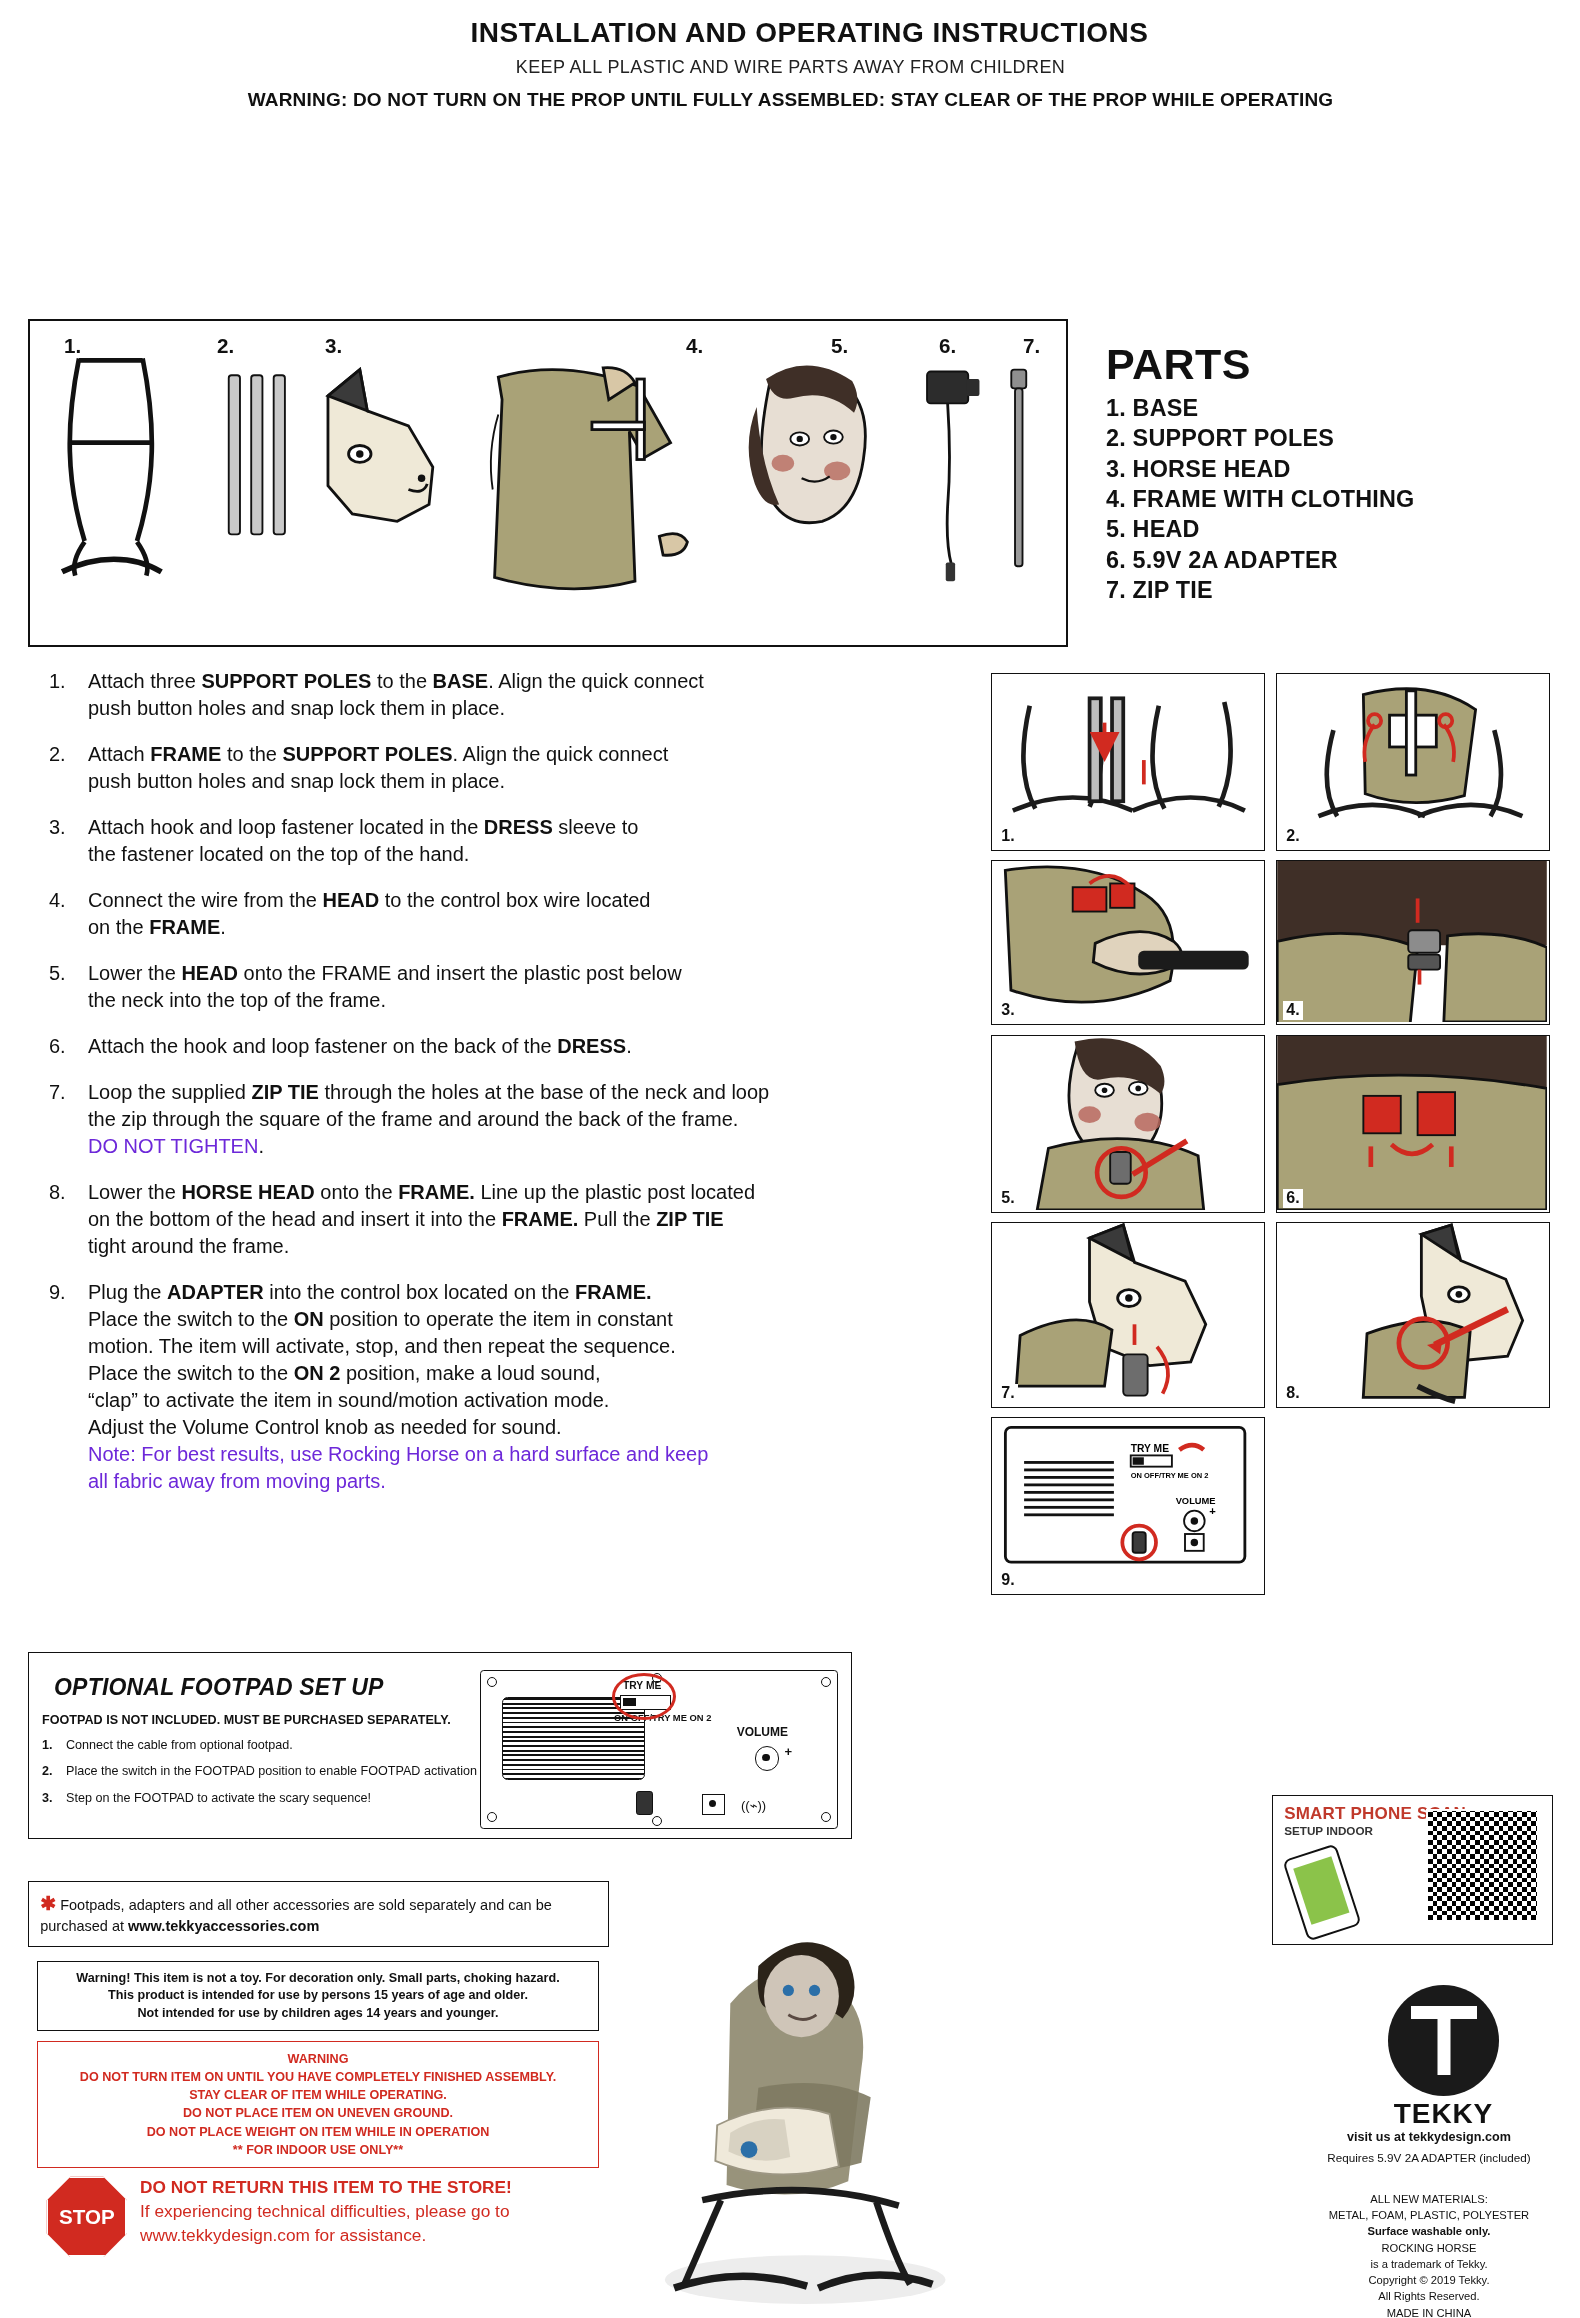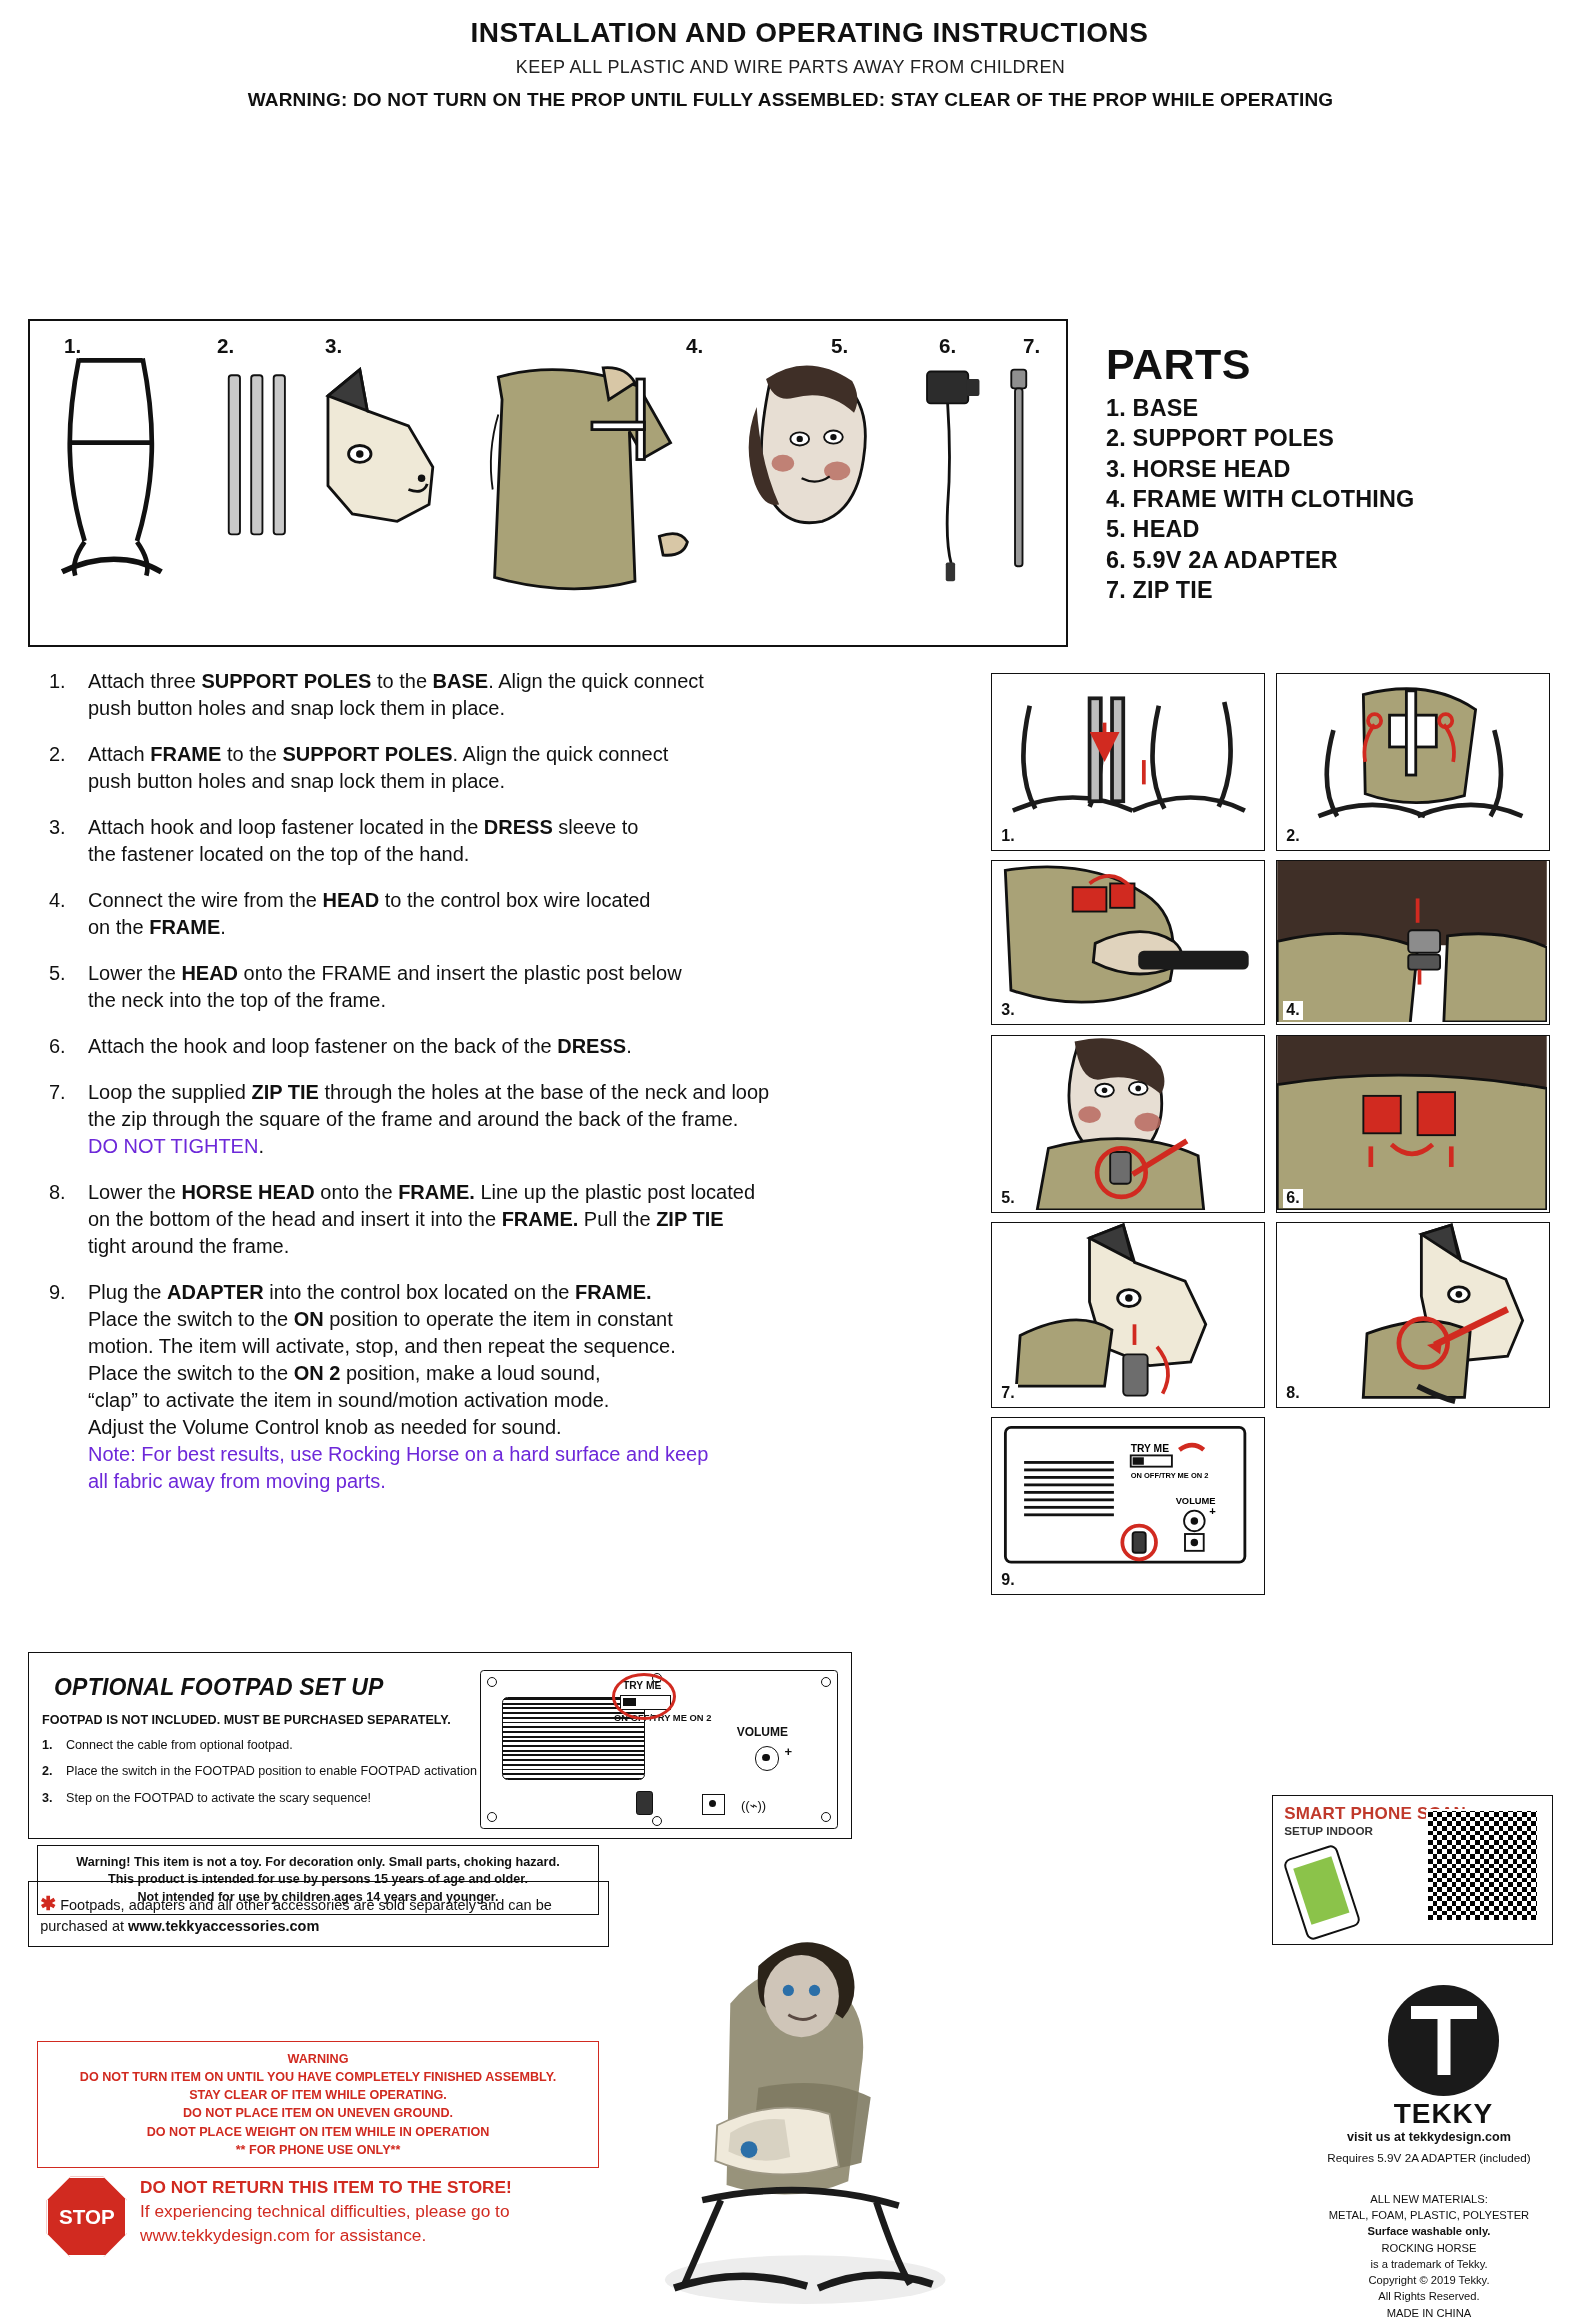--- a/index.html
+++ b/index.html
@@ -138,21 +138,21 @@
   .switch-graphic:after{content:"";position:absolute;left:1.9px;top:1.9px;width:13px;height:8.4px;background:#111;}
 
   
   .accessories{
     position:absolute;left:28px;top:1864px;width:581px;
     border:1.4px solid #111;box-sizing:border-box;padding:9.4px 11.2px;
     font-size:14.5px;line-height:1.35;
   }
   .accessories .star{color:#d12a20;font-size:19px;font-weight:bold;}
   .warn-small{
-    position:absolute;left:37px;top:1828px;width:562px;
+    position:absolute;left:37px;top:1944px;width:562px;
     border:1.4px solid #111;box-sizing:border-box;padding:7.5px 9.4px;
     font-size:12.6px;font-weight:bold;text-align:center;line-height:1.4;
   }
   .warn-red{
     position:absolute;left:37px;top:2024px;width:562px;
     border:1.4px solid #d12a20;box-sizing:border-box;padding:7.5px 9.4px;
     font-size:12.6px;font-weight:bold;text-align:center;color:#d12a20;line-height:1.45;
   }
   .stopbox{
     position:absolute;left:37px;top:2150px;width:581px;height:103px;
@@ -421,21 +421,21 @@
       <div>This product is intended for use by persons 15 years of age and older.</div>
       <div>Not intended for use by children ages 14 years and younger.</div>
     </div>
 
   <div class="warn-red">
     <div>WARNING</div>
     <div>DO NOT TURN ITEM ON UNTIL YOU HAVE COMPLETELY FINISHED ASSEMBLY.</div>
     <div>STAY CLEAR OF ITEM WHILE OPERATING.</div>
     <div>DO NOT PLACE ITEM ON UNEVEN GROUND.</div>
     <div>DO NOT PLACE WEIGHT ON ITEM WHILE IN OPERATION</div>
-    <div>** FOR PHONE USE ONLY**</div>
+    <div>** FOR INDOOR USE ONLY**</div>
   </div>
 
   <div class="stopbox">
     <div class="stopsign">STOP</div>
     <div class="stoptext">
       <div class="bold">DO NOT RETURN THIS ITEM TO THE STORE!</div>
       <div>If experiencing technical difficulties, please go to www.tekkydesign.com for assistance.</div>
     </div>
   </div>
 

